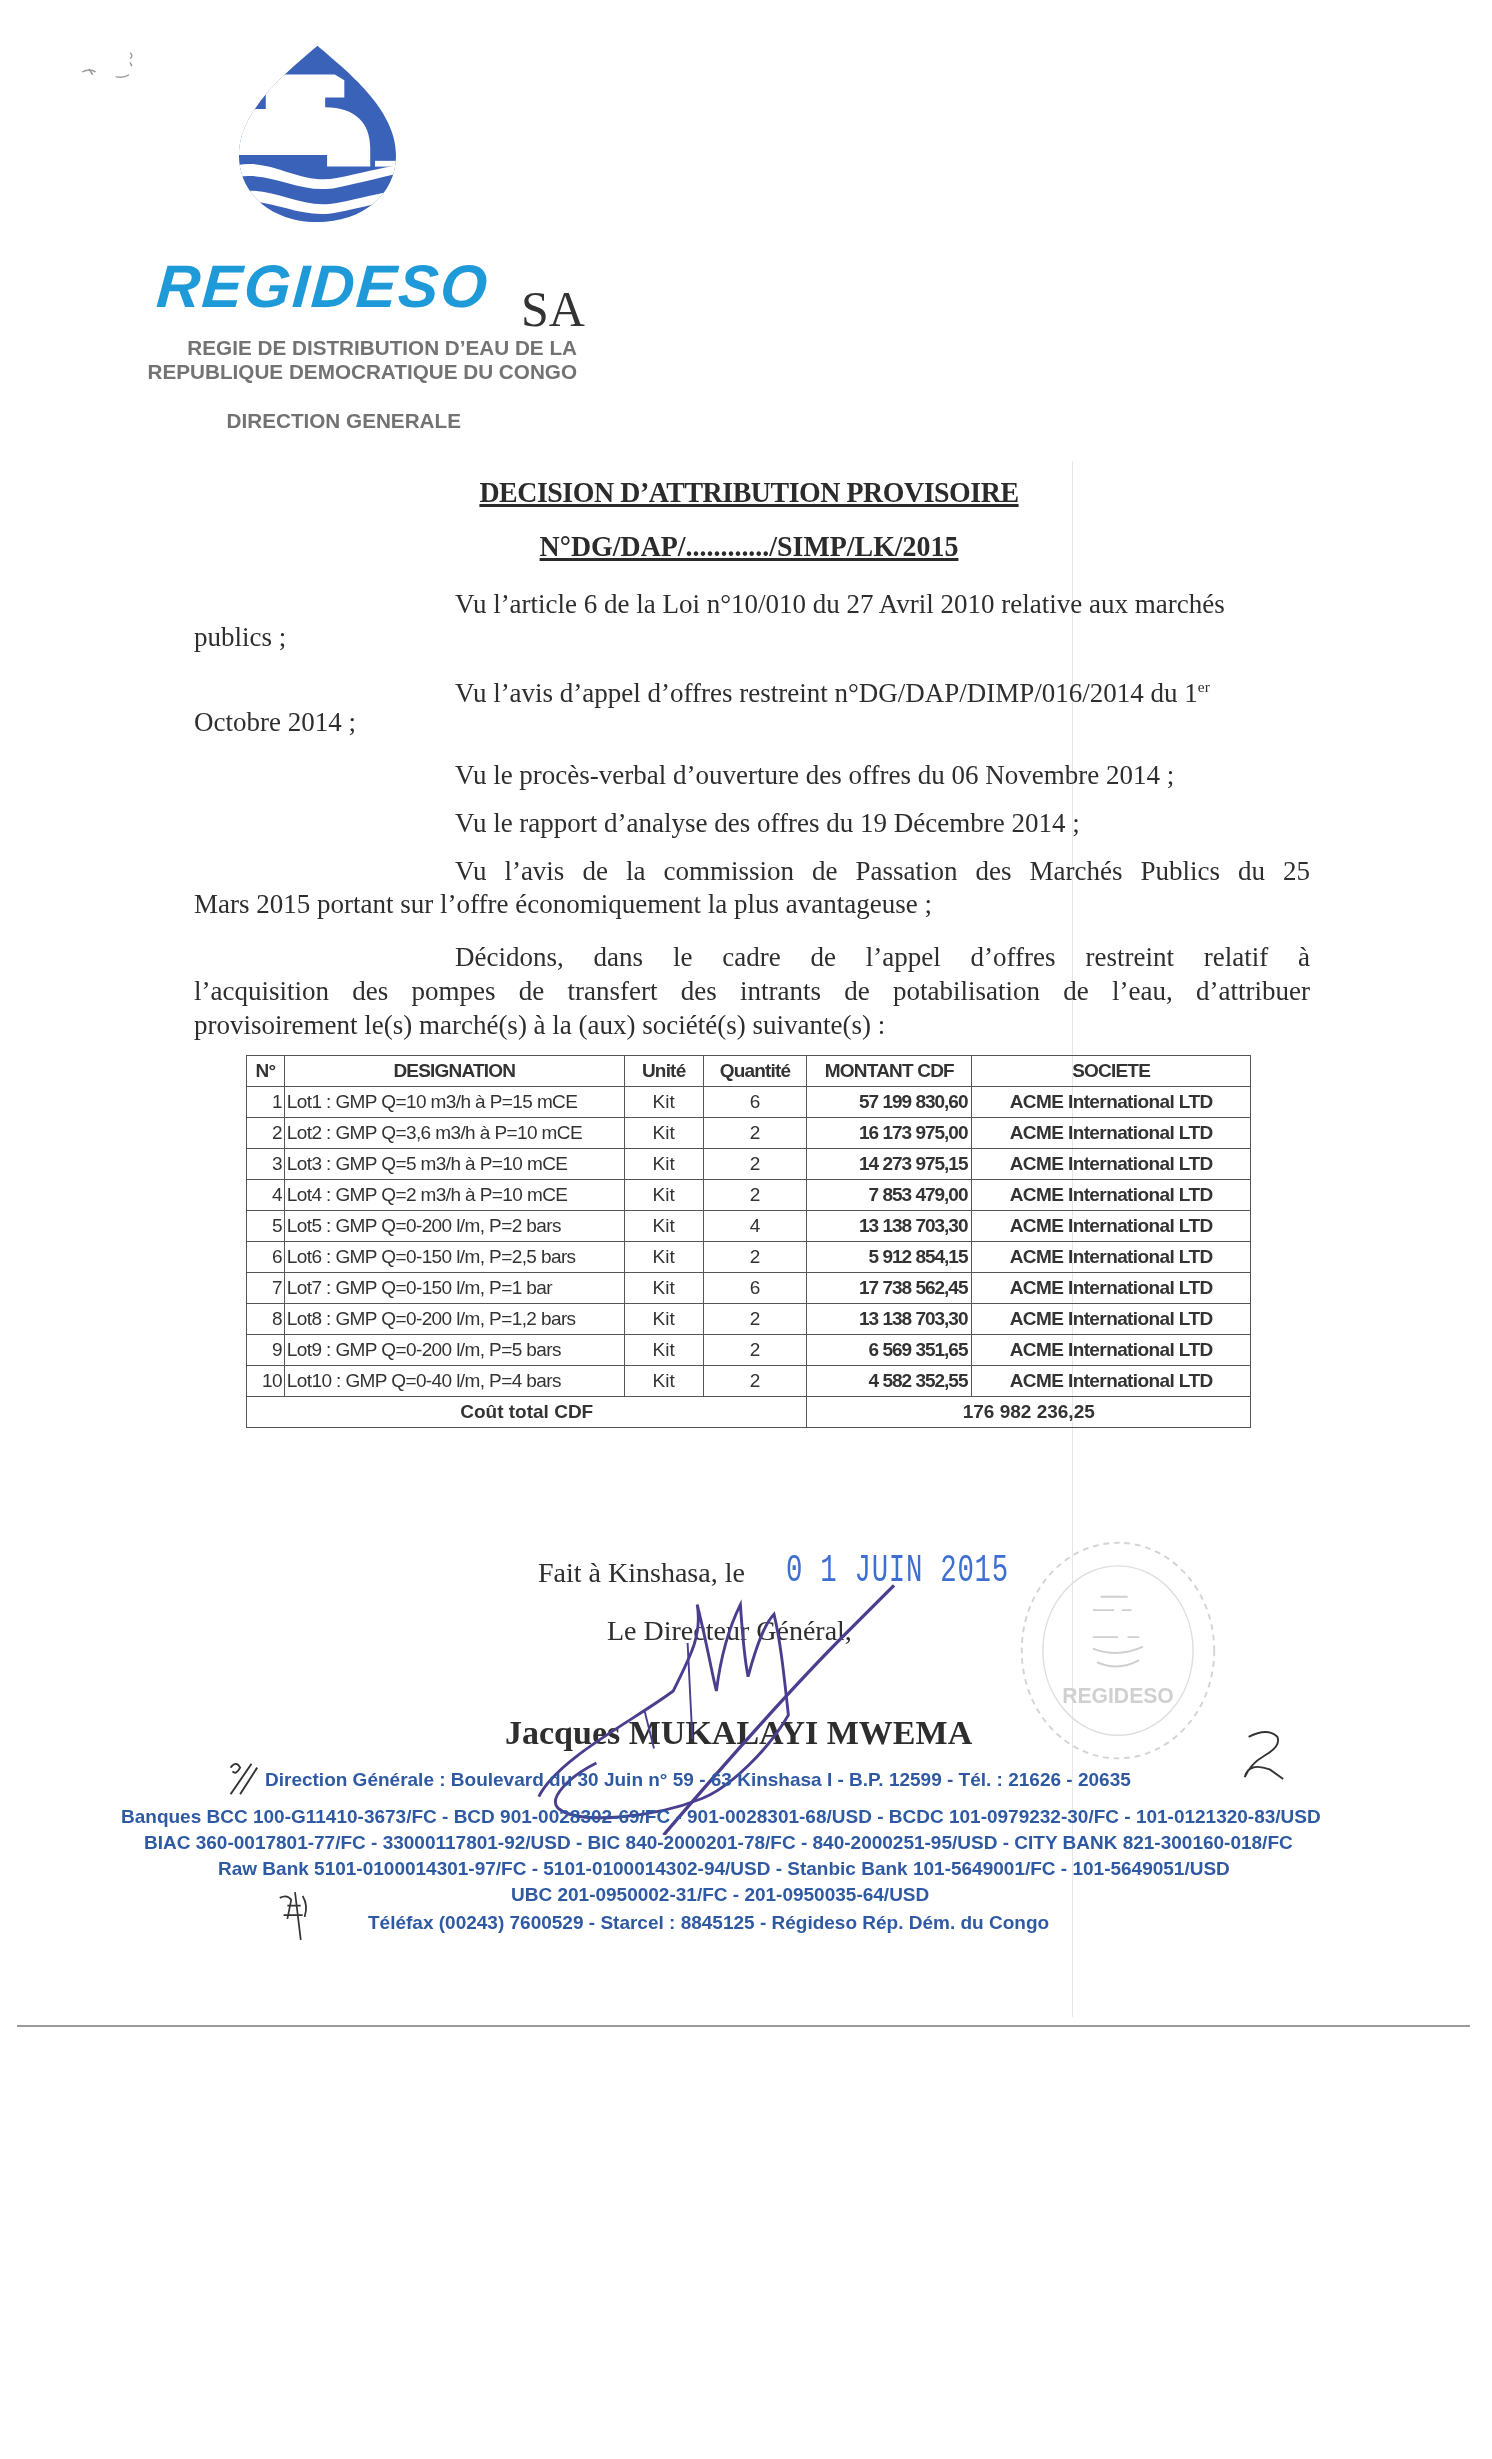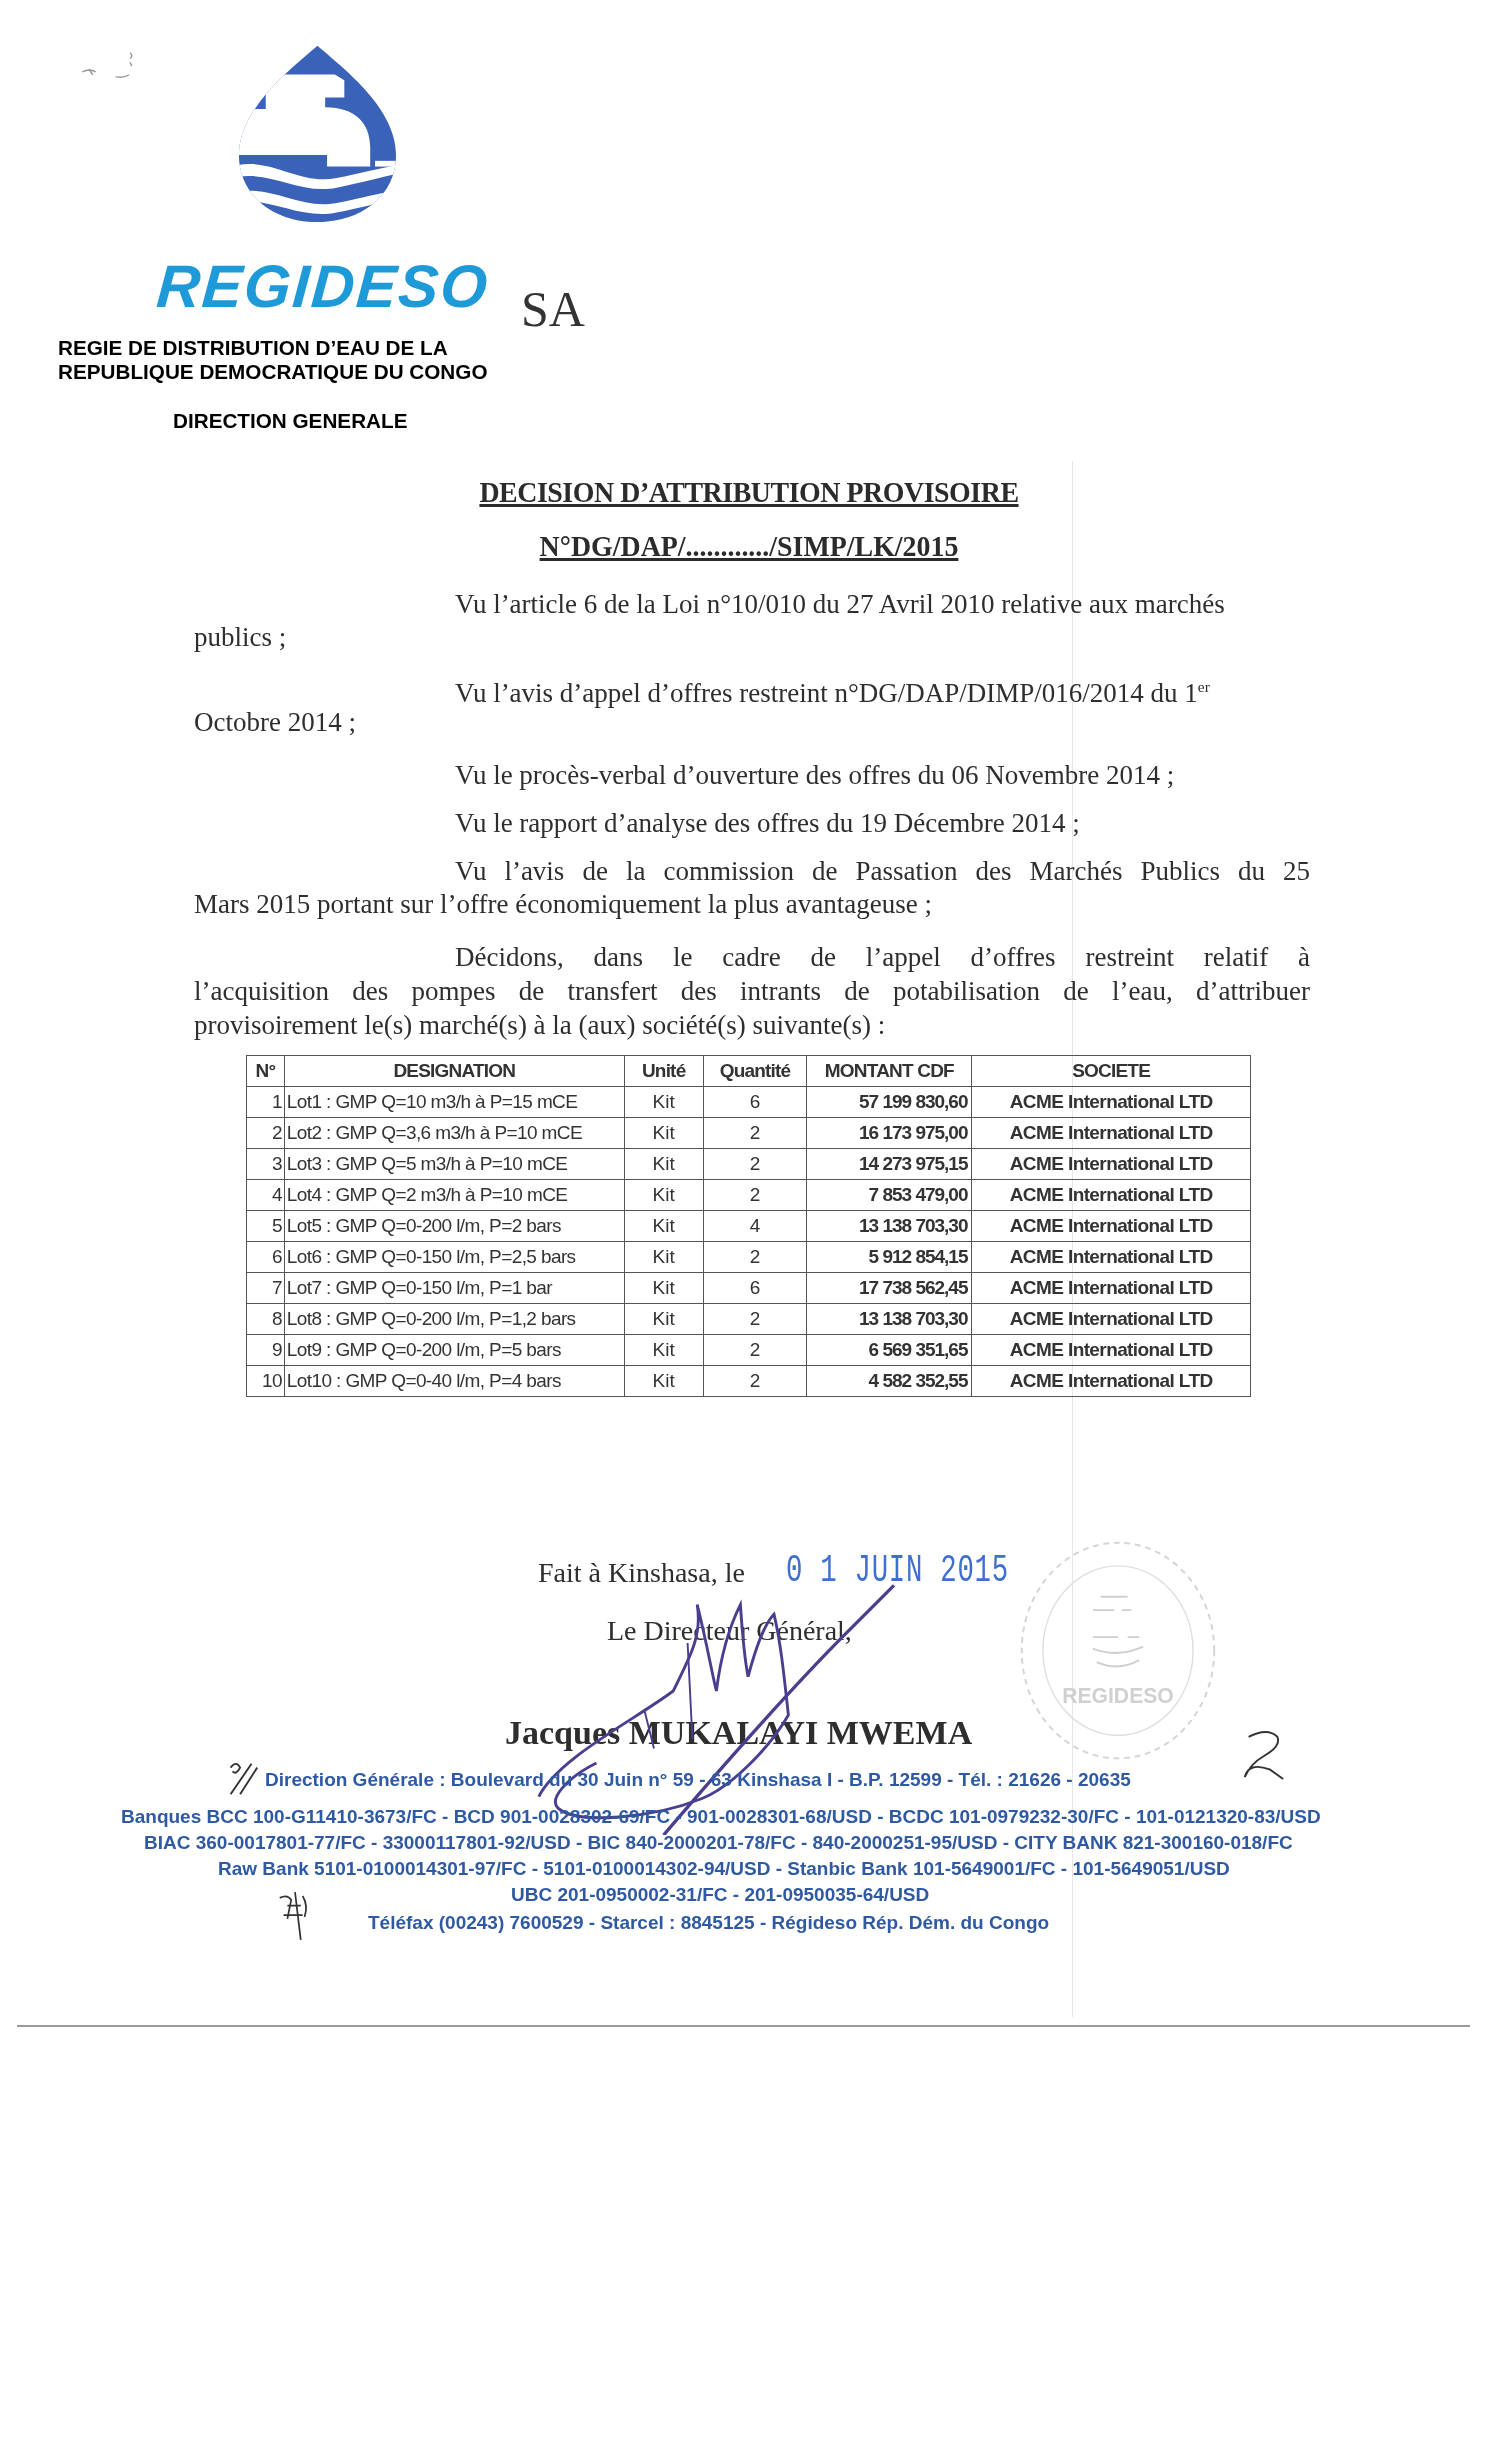--- a/index.html
+++ b/index.html
@@ -1,21 +1,21 @@
 <!DOCTYPE html>
 <html><head>
 <meta charset="utf-8">
 <style>
   html, body { margin:0; padding:0; background:#ffffff; }
   body { width:1493px; height:2459px; position:relative; overflow:hidden; font-family:"Liberation Serif", serif; color:#2b2b2b; }
   .abs { position:absolute; }
   .logo-drop { left:231px; top:42px; width:173px; height:184px; }
   .brand { left:157px; top:257px; font-family:"Liberation Sans", sans-serif; font-weight:bold; font-style:italic; font-size:60px; letter-spacing:1.9px; color:#1f9ad8; line-height:60px; transform:skewX(-4deg); }
   .brand-sa { left:521px; top:284px; font-family:"Liberation Serif", serif; font-size:50px; color:#333; line-height:50px; }
-  .org { font-family:"Liberation Sans", sans-serif; font-weight:bold; color:#000000; font-size:20.7px; line-height:24px; text-align:left; }
+  .org { font-family:"Liberation Sans", sans-serif; font-weight:bold; color:#737373; font-size:20.7px; line-height:24px; text-align:right; }
   .org1 { left:58px; top:336px; width:519px; }
   .org2 { left:58px; top:360px; width:519px; }
   .dg { left:173px; top:409px; width:288px; font-size:20.7px; }
   .title { left:413px; top:475px; width:672px; text-align:center; font-family:"Liberation Serif", serif; font-weight:bold; font-size:30px; text-decoration:underline; letter-spacing:-0.5px; transform:scaleX(0.93); }
   .ref { left:413px; top:529px; width:672px; text-align:center; font-family:"Liberation Serif", serif; font-weight:bold; font-size:30px; text-decoration:underline; transform:scaleX(0.93); }
   .p { font-family:"Liberation Serif", serif; font-size:27px; line-height:29px; color:#2e2e2e; white-space:nowrap; }
   table.lots { position:absolute; left:246px; top:1055px; width:1005px; border-collapse:collapse; font-family:"Liberation Sans", sans-serif; font-size:19px; color:#333; }
   table.lots th, table.lots td { border:1.9px solid #555; height:30px; padding:0 3.8px; line-height:30px; white-space:nowrap; }
   table.lots th { font-weight:bold; text-align:center; letter-spacing:-0.8px; font-size:19px; }
   table.lots td.num { text-align:right; width:29px; padding-right:1.9px; letter-spacing:-0.5px; }
@@ -179,20 +179,24 @@
         <td class="soc">ACME International LTD</td>
       </tr>
     <tr>
         <td class="num">10</td>
         <td class="des">Lot10 : GMP Q=0-40 l/m, P=4 bars</td>
         <td class="c">Kit</td>
         <td class="c">2</td>
         <td class="amt">4 582 352,55</td>
         <td class="soc">ACME International LTD</td>
       </tr>
+    <tr class="total">
+      <td colspan="4">Coût total CDF</td>
+      <td colspan="2">176 982 236,25</td>
+    </tr>
   </tbody>
 </table>
 
 <svg class="abs stamp" viewBox="0 0 215 240">
   <ellipse cx="108" cy="118" rx="100" ry="112" fill="none" stroke="#d4d4d4" stroke-width="2" stroke-dasharray="6 5"></ellipse>
   <ellipse cx="108" cy="118" rx="78" ry="88" fill="none" stroke="#dedede" stroke-width="1.5"></ellipse>
   <path d="M90 62 h28 M82 76 h22 M112 76 h10 M82 104 h26 M118 104 h12 M82 116 q26 10 52 -2 M86 130 q22 10 44 -2" stroke="#cfcfcf" stroke-width="2" fill="none"></path>
   <text x="108" y="172" text-anchor="middle" font-family="Liberation Sans, sans-serif" font-size="22" fill="#d0d0d0" font-weight="bold">REGIDESO</text>
 </svg>
 

